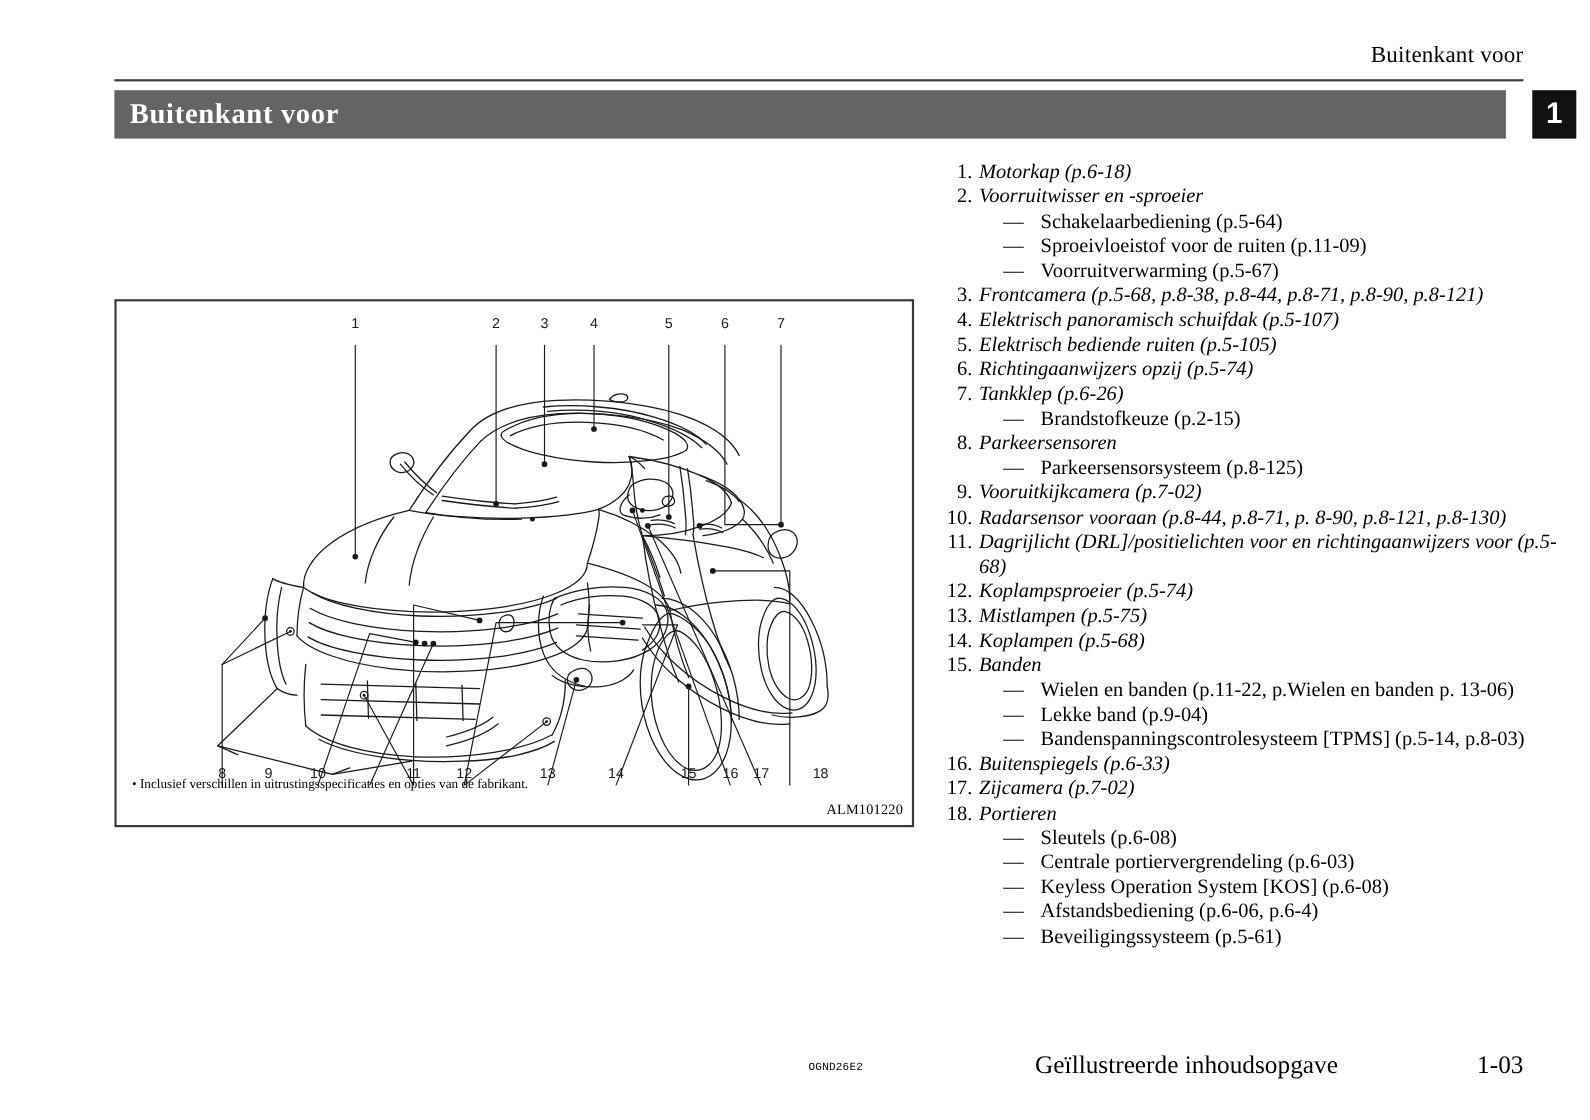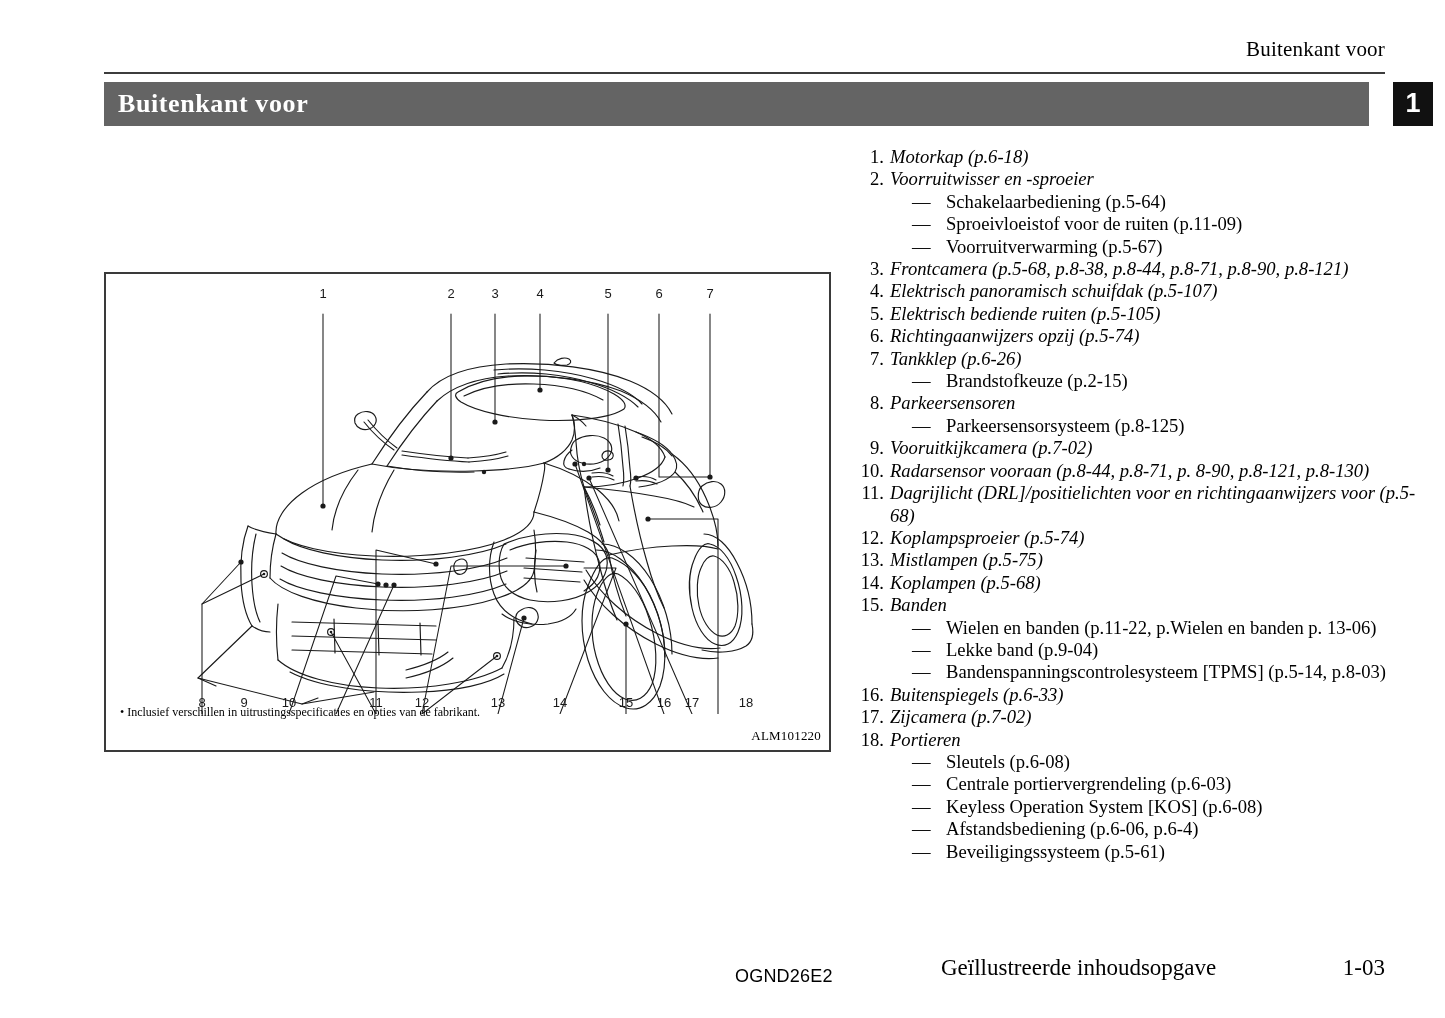--- a/index.html
+++ b/index.html
@@ -144,22 +144,22 @@
     position: absolute;
     left: 22px;
     top: 0;
   }
 
   
   .footer-code {
     position: absolute;
     left: 735px;
     top: 966px;
-    font-family: Liberation Sans, sans-serif;
-    font-size: 18px;
+    font-family: Liberation Mono, monospace;
+    font-size: 10px;
     letter-spacing: 0.2px;
   }
   .footer-title {
     position: absolute;
     left: 941px;
     top: 955px;
     font-size: 23px;
     white-space: nowrap;
   }
   .footer-page {

